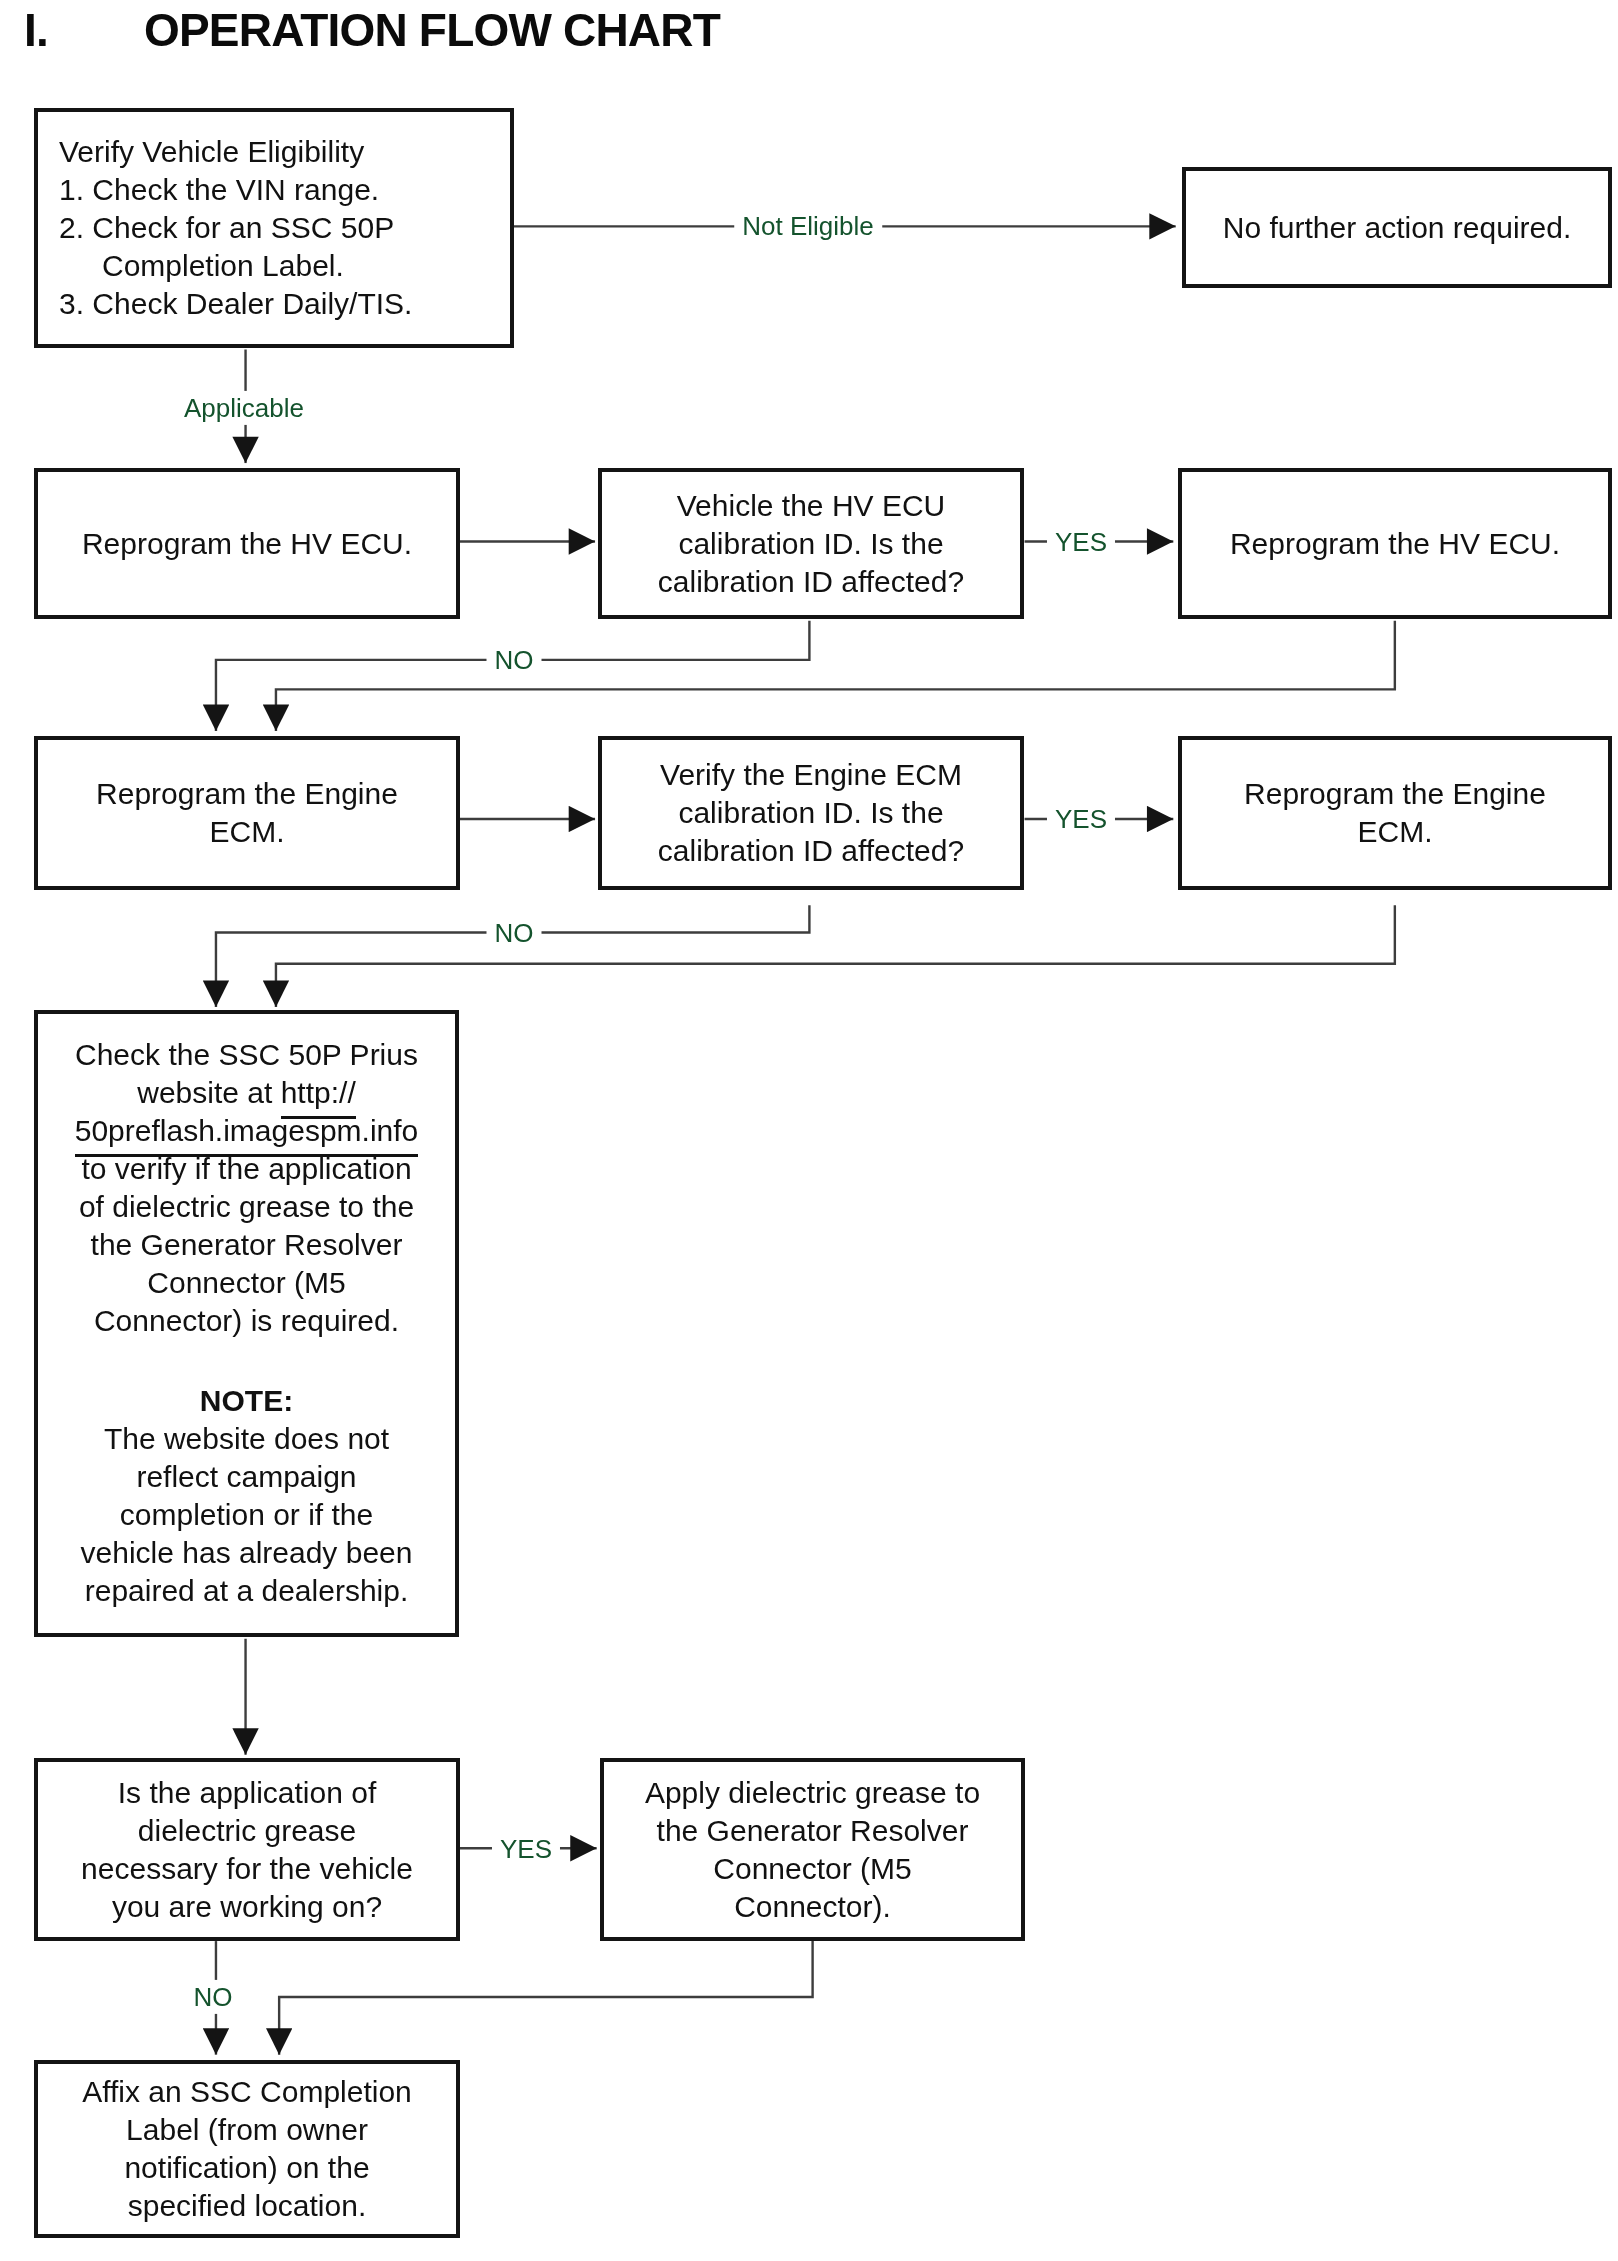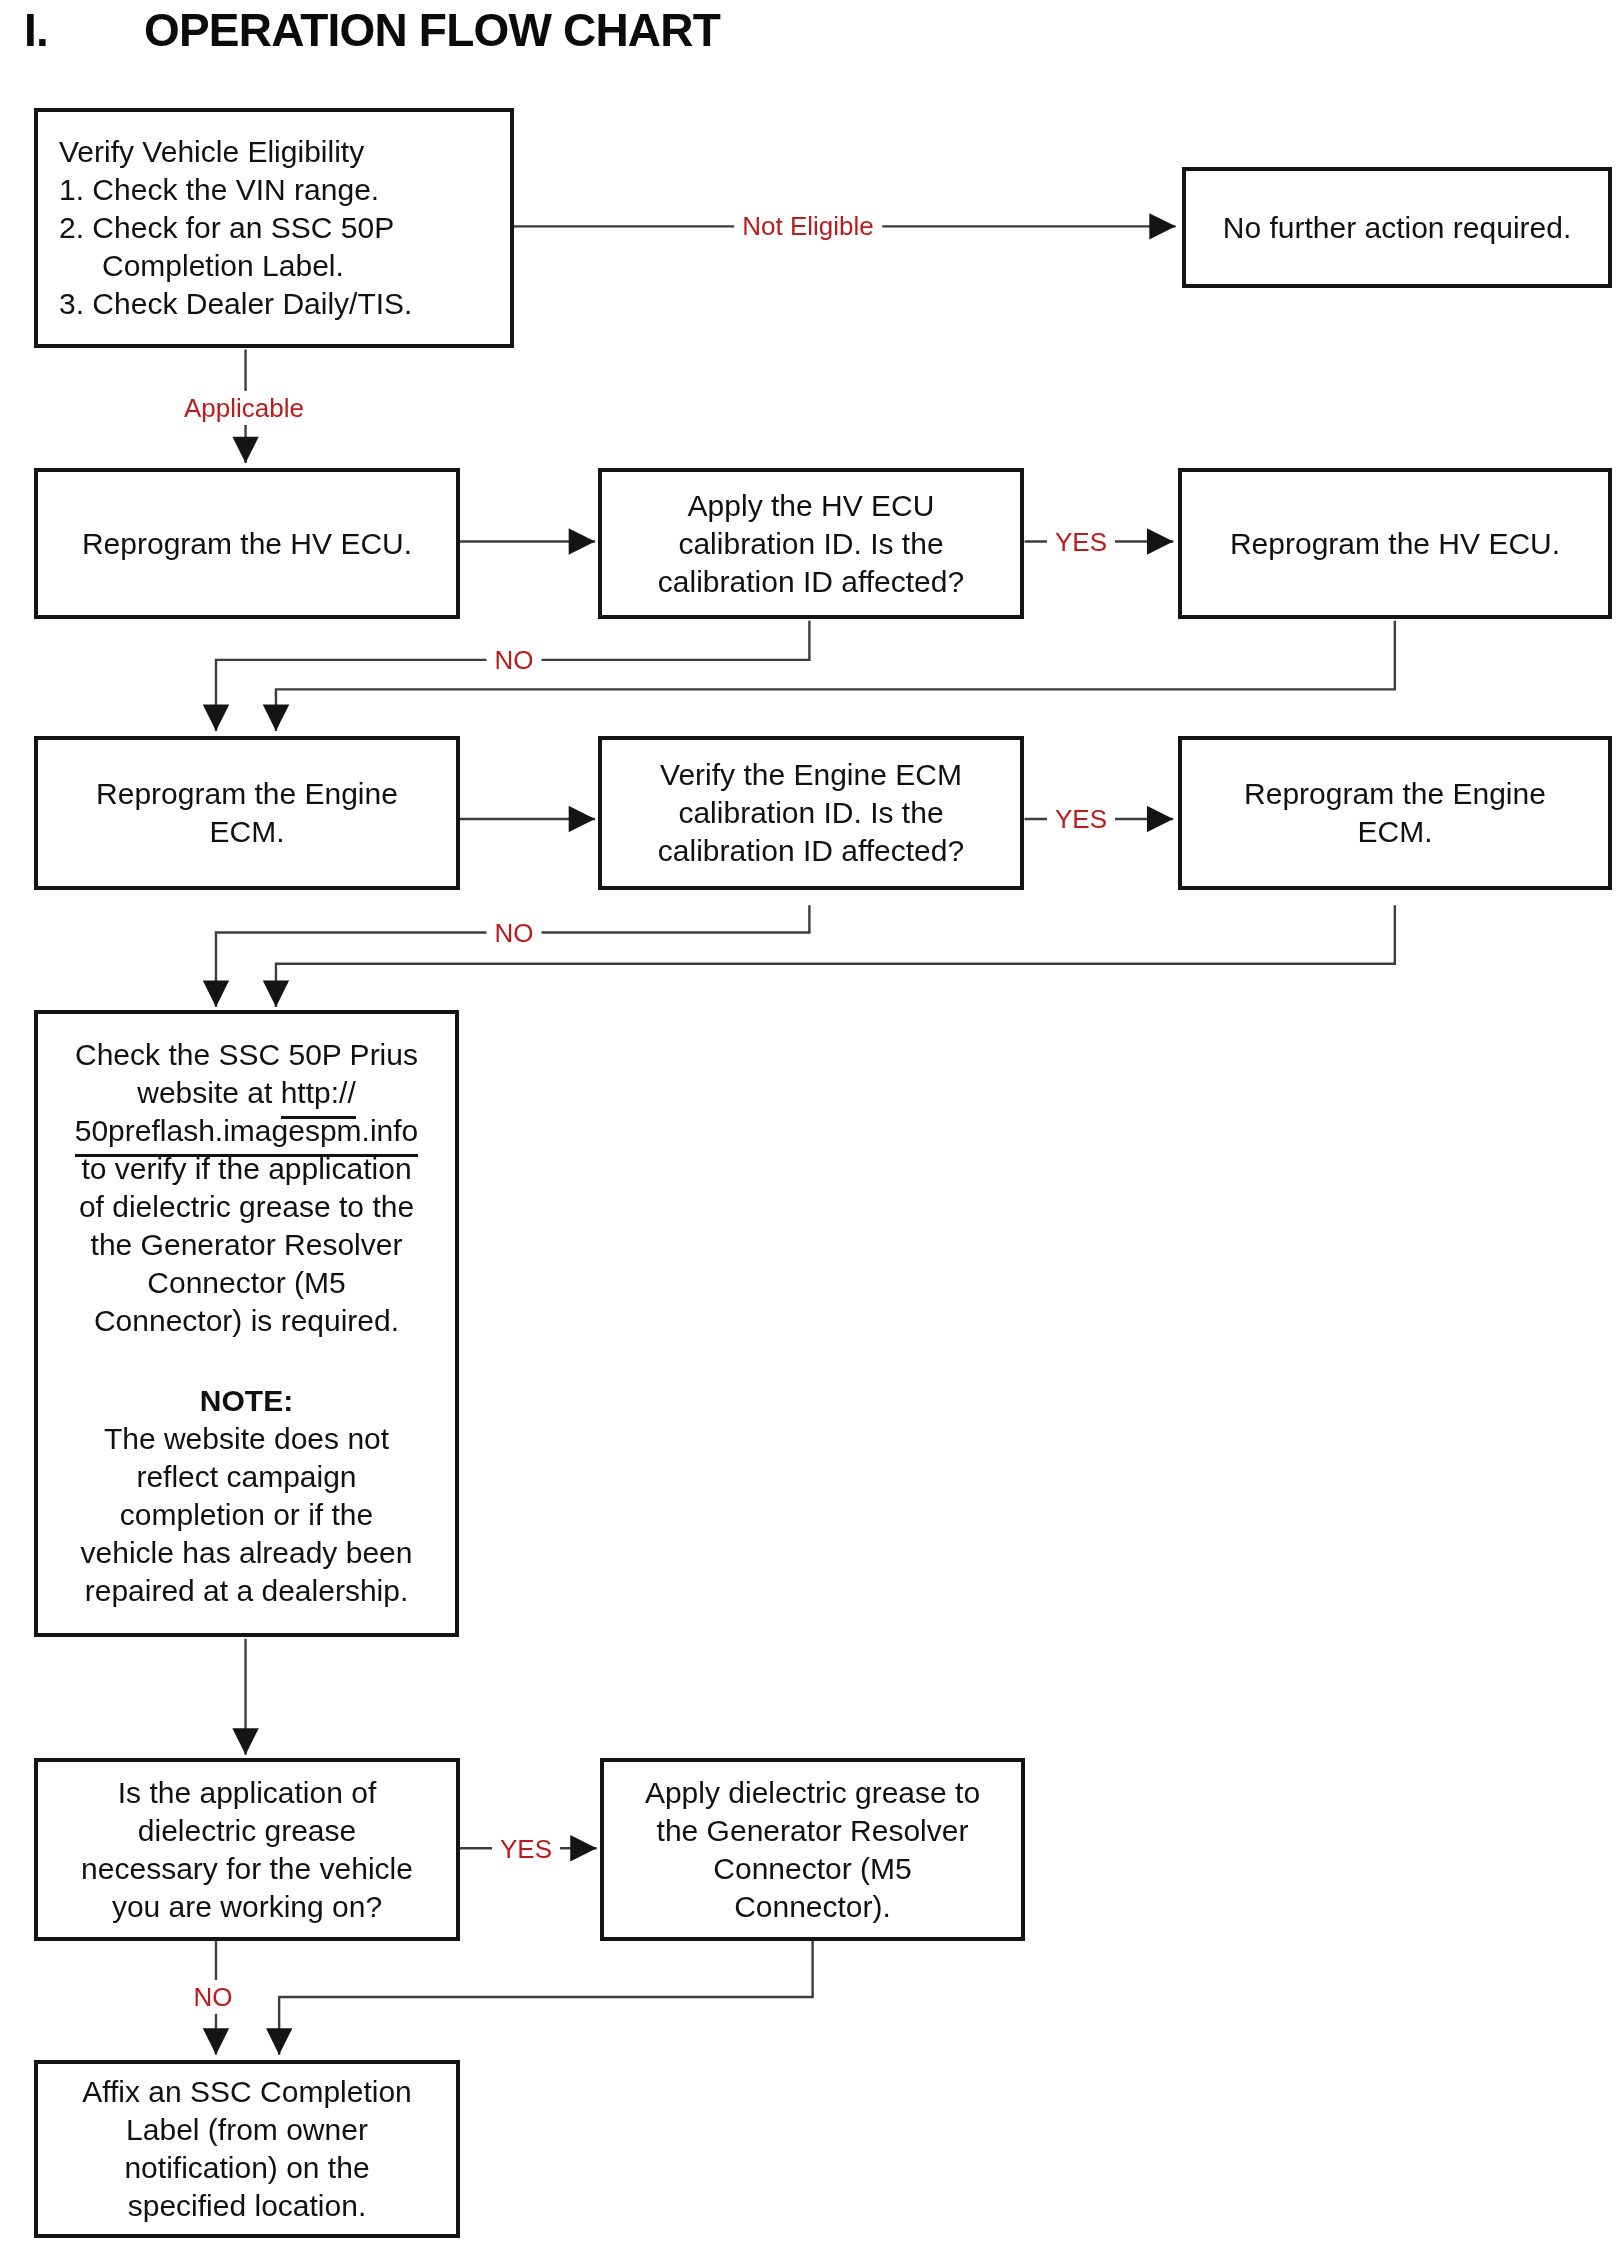--- a/index.html
+++ b/index.html
@@ -51,21 +51,21 @@
   }
   .indent { padding-left: 43px; }
   .top-align { justify-content: flex-start; padding-top: 22.4px; }
   .u { border-bottom: 3.2px solid #111111; padding-bottom: 7px; }
   .note-h { font-weight: bold; margin-top: 42px; }
   .edge-label {
     position: absolute;
     transform: translate(-50%, -50%);
     background: #ffffff;
     font-size: 26px;
-    color: #b91c1c;
+    color: #14532d;
     padding: 1.6px 8px;
     white-space: nowrap;
     text-align: right;
   }
 </style>
 </head>
 <body>
 
 <div id="canvas">
 
@@ -122,21 +122,21 @@
 
   <div class="node" style="left:1182px; top:167px; width:430px; height:121px;">
     <div class="ln">No further action required.</div>
   </div>
 
   <div class="node" style="left:34px; top:468px; width:426px; height:151px;">
     <div class="ln">Reprogram the HV ECU.</div>
   </div>
 
   <div class="node" style="left:598px; top:468px; width:426px; height:151px;">
-    <div class="ln">Apply the HV ECU</div>
+    <div class="ln">Vehicle the HV ECU</div>
     <div class="ln">calibration ID. Is the</div>
     <div class="ln">calibration ID affected?</div>
   </div>
 
   <div class="node" style="left:1178px; top:468px; width:434px; height:151px;">
     <div class="ln">Reprogram the HV ECU.</div>
   </div>
 
   <div class="node" style="left:34px; top:736px; width:426px; height:154px;">
     <div class="ln">Reprogram the Engine</div>

